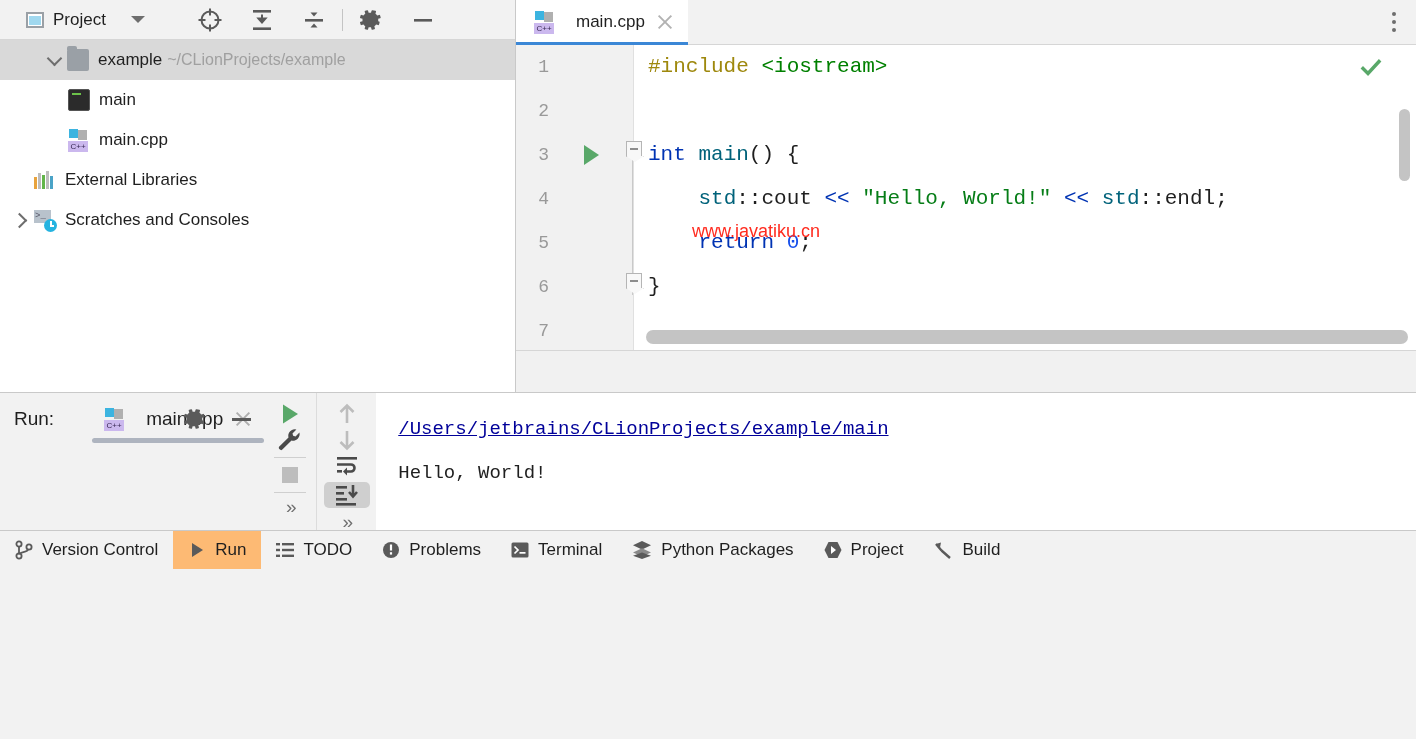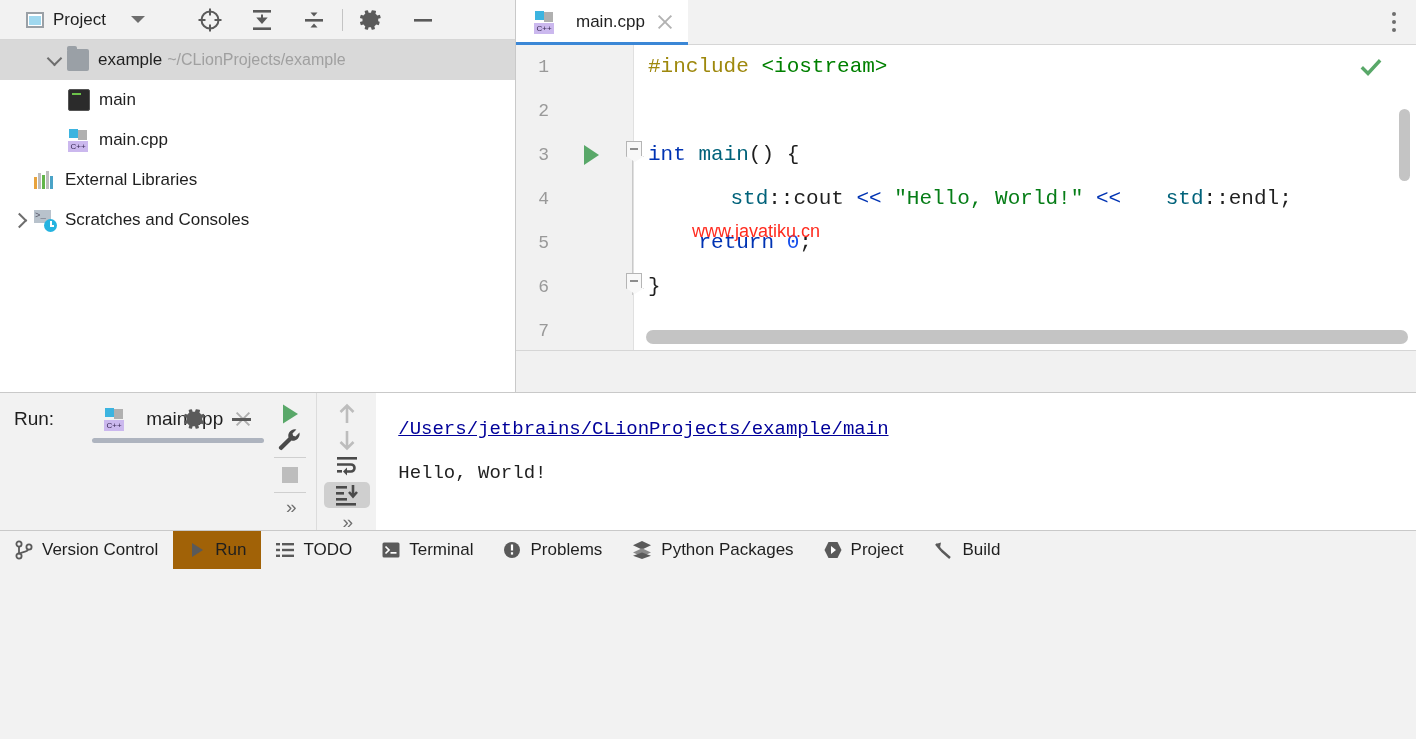--- a/index.html
+++ b/index.html
@@ -105,21 +105,21 @@
      background:#f8f8f8;border-left:1px solid #b5b5b5;border-right:1px solid #b5b5b5;
      clip-path:polygon(0 0,100% 0,50% 100%);}
 
   .code { flex:1; position:relative; font-family:"Liberation Mono", monospace; font-size:21px;
           padding-left:14px; min-width:0; }
   .cline { height:44px; line-height:44px; white-space:pre; }
   .watermark { position:absolute; left:58px; top:176px; color:#ff2b1f; font-size:18px;
                font-family:"Liberation Sans", sans-serif; }
 
   .tk-pre{color:#9e880d;} .tk-inc{color:#008000;} .tk-kw{color:#0033b3;} .tk-fn{color:#00627a;}
-  .tk-ns{color:#00627a;margin-left:32px;} .tk-str{color:#067d17;} .tk-op{color:#0033b3;} .tk-num{color:#1750eb;}
+  .tk-ns{color:#00627a;} .tk-str{color:#067d17;} .tk-op{color:#0033b3;} .tk-num{color:#1750eb;}
   .tk-pl{color:#1f1f1f;}
 
   .inspect-check { position:absolute; right:34px; top:12px; width:22px; height:22px; }
   .vscroll { position:absolute; right:6px; top:64px; width:11px; height:72px;
              background:#c4c4c4; border-radius:6px; }
   .hscroll-wrap { position:absolute; left:130px; right:8px; bottom:6px; height:14px; }
   .hscroll { width:100%; height:14px; background:#c4c4c4; border-radius:7px; }
   .editor-foot { height:42px; flex:0 0 42px; background:#f1f1f1; border-top:1px solid #d6d6d6; }
 
   
@@ -147,21 +147,21 @@
 
   .console { flex:1; background:#fff; padding:14px 0 0 22px; font-family:"Liberation Mono", monospace;
              font-size:19px; overflow:hidden; }
   .cout-line { line-height:44px; white-space:pre; }
   .c-blue { color:#000099;text-decoration:underline; } .c-black { color:#1f1f1f; }
 
   
   .statusbar { height:39px; flex:0 0 39px; background:#f2f2f2; border-top:1px solid #c9c9c9;
                display:flex; align-items:stretch; }
   .sb-item { display:flex; align-items:center; gap:9px; padding:0 15px; font-size:17px; color:#1f1f1f;justify-content:flex-end; }
-  .sb-item.active { background:#a16207; }
+  .sb-item.active { background:#fdba74; }
 
   svg { display:block; }
 </style>
 </head>
 <body>
 
 <div class="app">
 
   <div class="top">
 
@@ -438,36 +438,36 @@
             <rect x="6" y="7.8" width="12" height="2.4" fill="#5a5a5a"></rect>
           <rect x="0" y="13.6" width="4" height="2.4" fill="#5a5a5a"></rect>
             <rect x="6" y="13.6" width="12" height="2.4" fill="#5a5a5a"></rect>
         </svg>
       </span>
       <span>TODO</span>
     </div>
     <div class="sb-item">
       <span>
         <svg width="18" height="18" viewBox="0 0 18 18">
+          <circle cx="9" cy="9" r="8" fill="#5a5a5a"></circle>
+          <rect x="7.9" y="3.5" width="2.2" height="6" fill="#fff"></rect>
+          <rect x="7.9" y="11.2" width="2.2" height="2.4" fill="#fff"></rect>
+        </svg>
+      </span>
+      <span>Problems</span>
+    </div>
+    <div class="sb-item">
+      <span>
+        <svg width="18" height="18" viewBox="0 0 18 18">
           <rect x="0.5" y="1.5" width="17" height="15" rx="1.5" fill="#5a5a5a"></rect>
           <path d="M3.5 5.5l3.5 3.5-3.5 3.5" stroke="#fff" stroke-width="1.7" fill="none"></path>
           <rect x="8.5" y="11" width="6" height="1.7" fill="#fff"></rect>
         </svg>
       </span>
       <span>Terminal</span>
-    </div>
-    <div class="sb-item">
-      <span>
-        <svg width="18" height="18" viewBox="0 0 18 18">
-          <circle cx="9" cy="9" r="8" fill="#5a5a5a"></circle>
-          <rect x="7.9" y="3.5" width="2.2" height="6" fill="#fff"></rect>
-          <rect x="7.9" y="11.2" width="2.2" height="2.4" fill="#fff"></rect>
-        </svg>
-      </span>
-      <span>Problems</span>
     </div>
     <div class="sb-item">
       <span>
         <svg width="20" height="20" viewBox="0 0 20 20">
           <path d="M10 1l9 4.2-9 4.2L1 5.2z" fill="#5a5a5a"></path>
           <path d="M10 8.2l9 4.2-9 4.2-9-4.2z" fill="#8a8a8a"></path>
           <path d="M10 12.5l9 3.2-9 3.3-9-3.3z" fill="#5a5a5a"></path>
         </svg>
       </span>
       <span>Python Packages</span>

